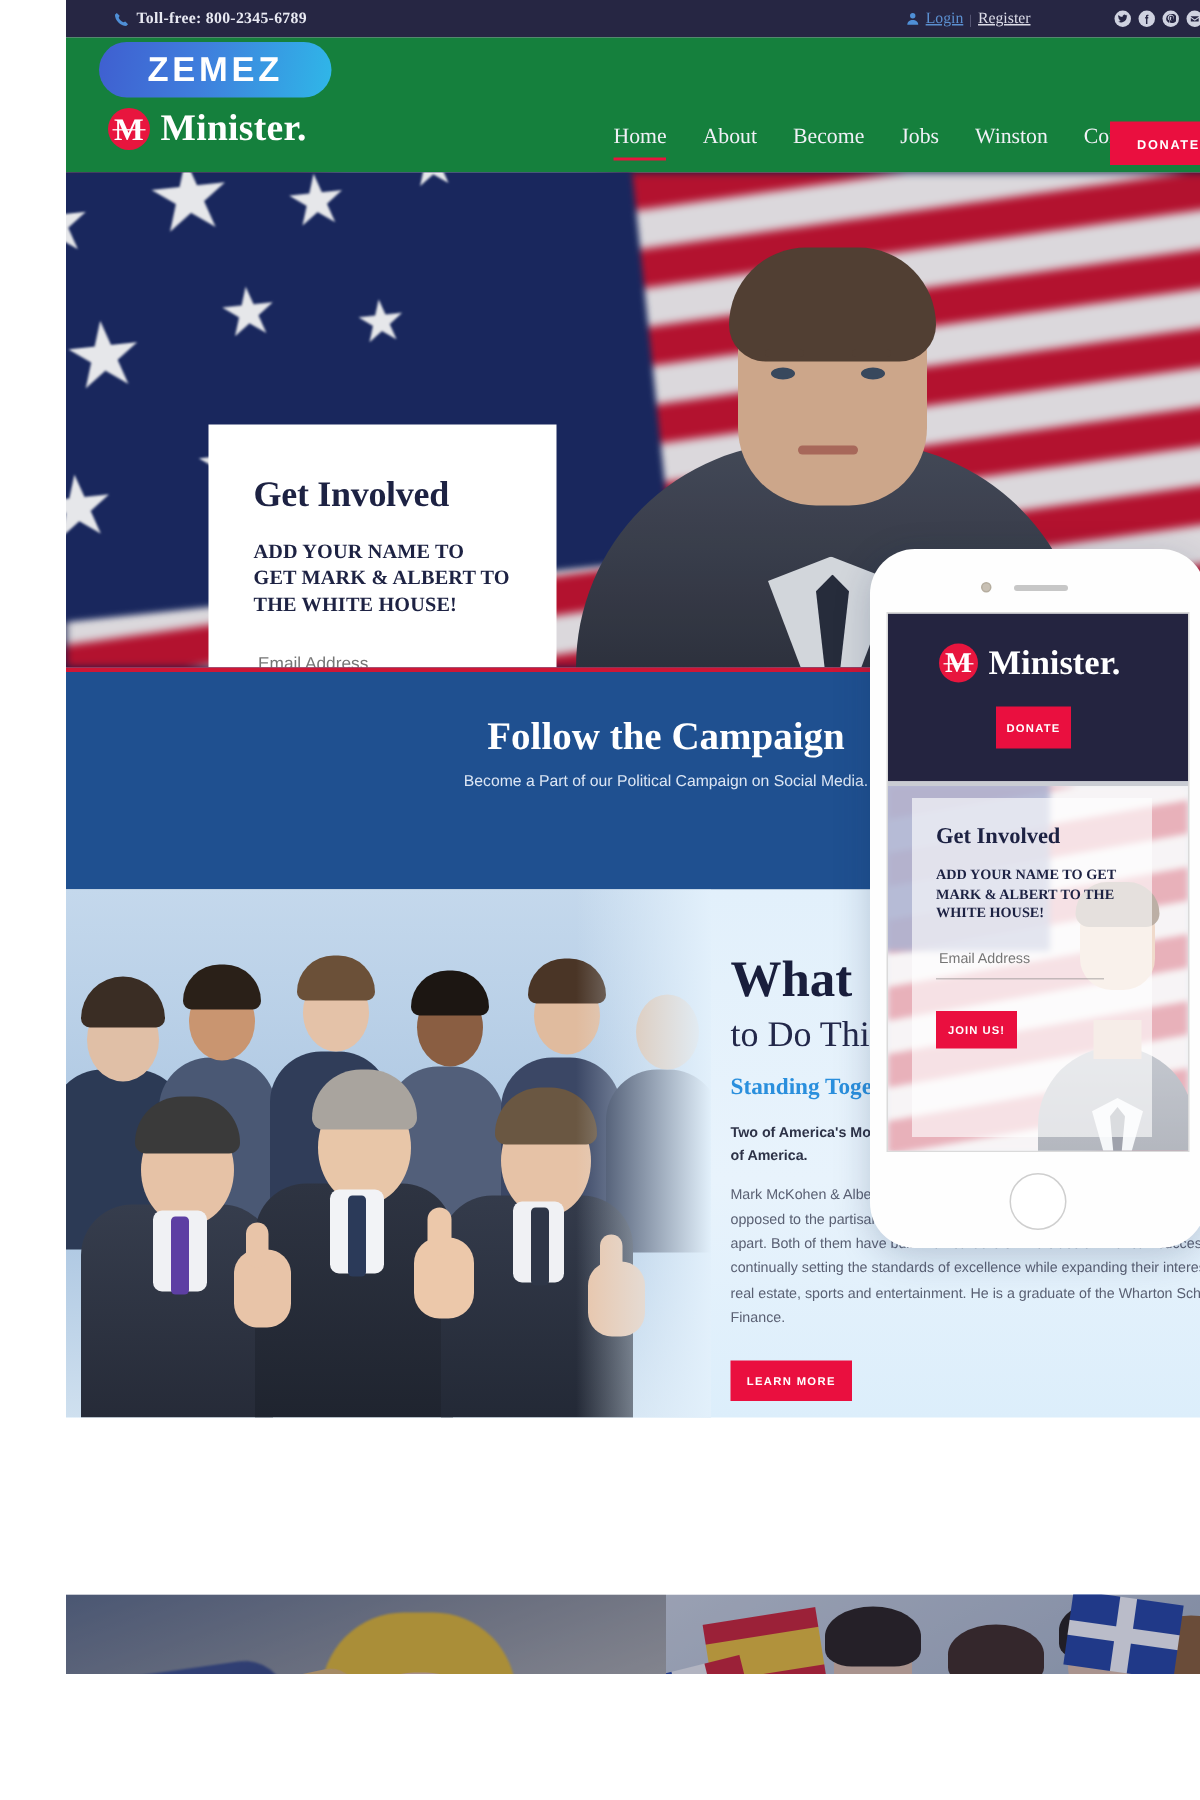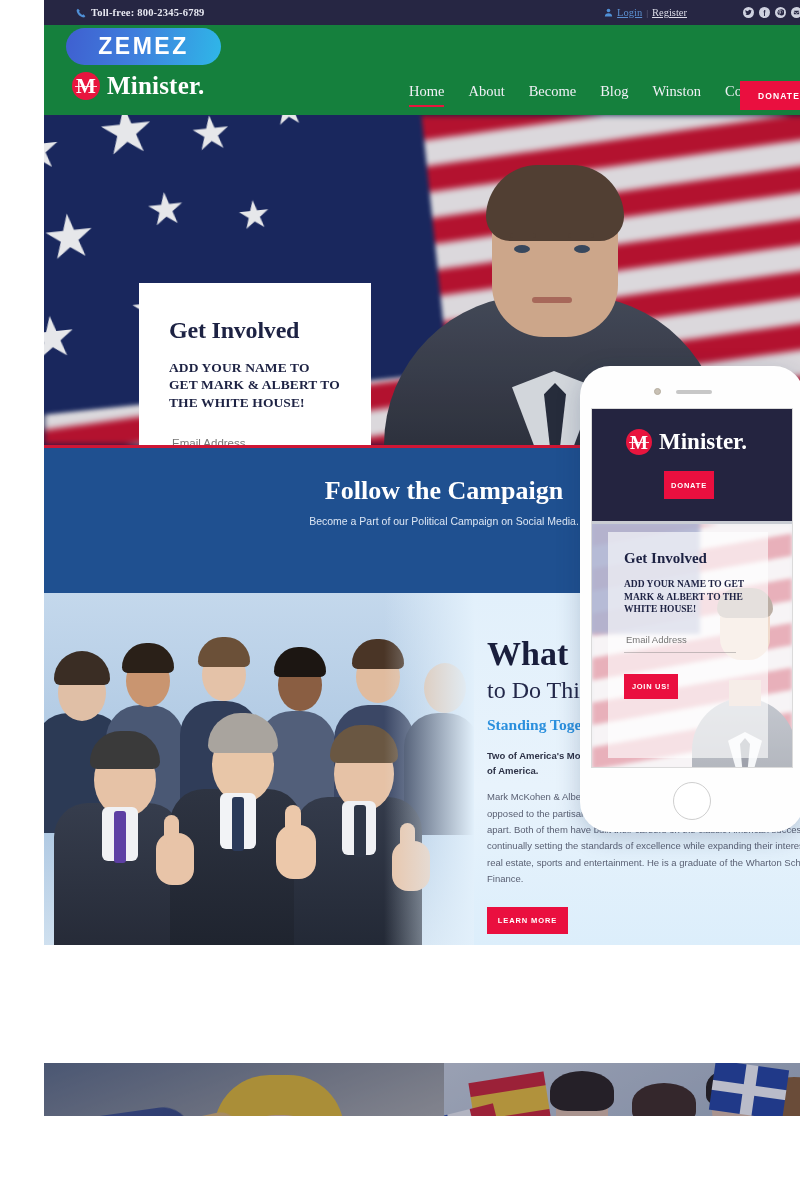--- a/index.html
+++ b/index.html
@@ -320,21 +320,21 @@
     <a class="brand" href="#" style="text-decoration:none">
       <span class="brand-mark">
         <b>M</b>
       </span>
       <span class="brand-name">Minister.</span>
     </a>
     <nav class="mainnav">
       <a class="active" href="#">Home</a>
       <a href="#">About</a>
       <a href="#">Become</a>
-      <a href="#">Blog</a>
+      <a href="#">Jobs</a>
       <a href="#">Winston</a>
       <a href="#">Contacts</a>
     </nav>
     <button class="donate-top">DONATE</button>
   </div>
 
   <div class="hero">
     <div class="flag">
       <div class="stripes"></div>
       <div class="canton"></div>

